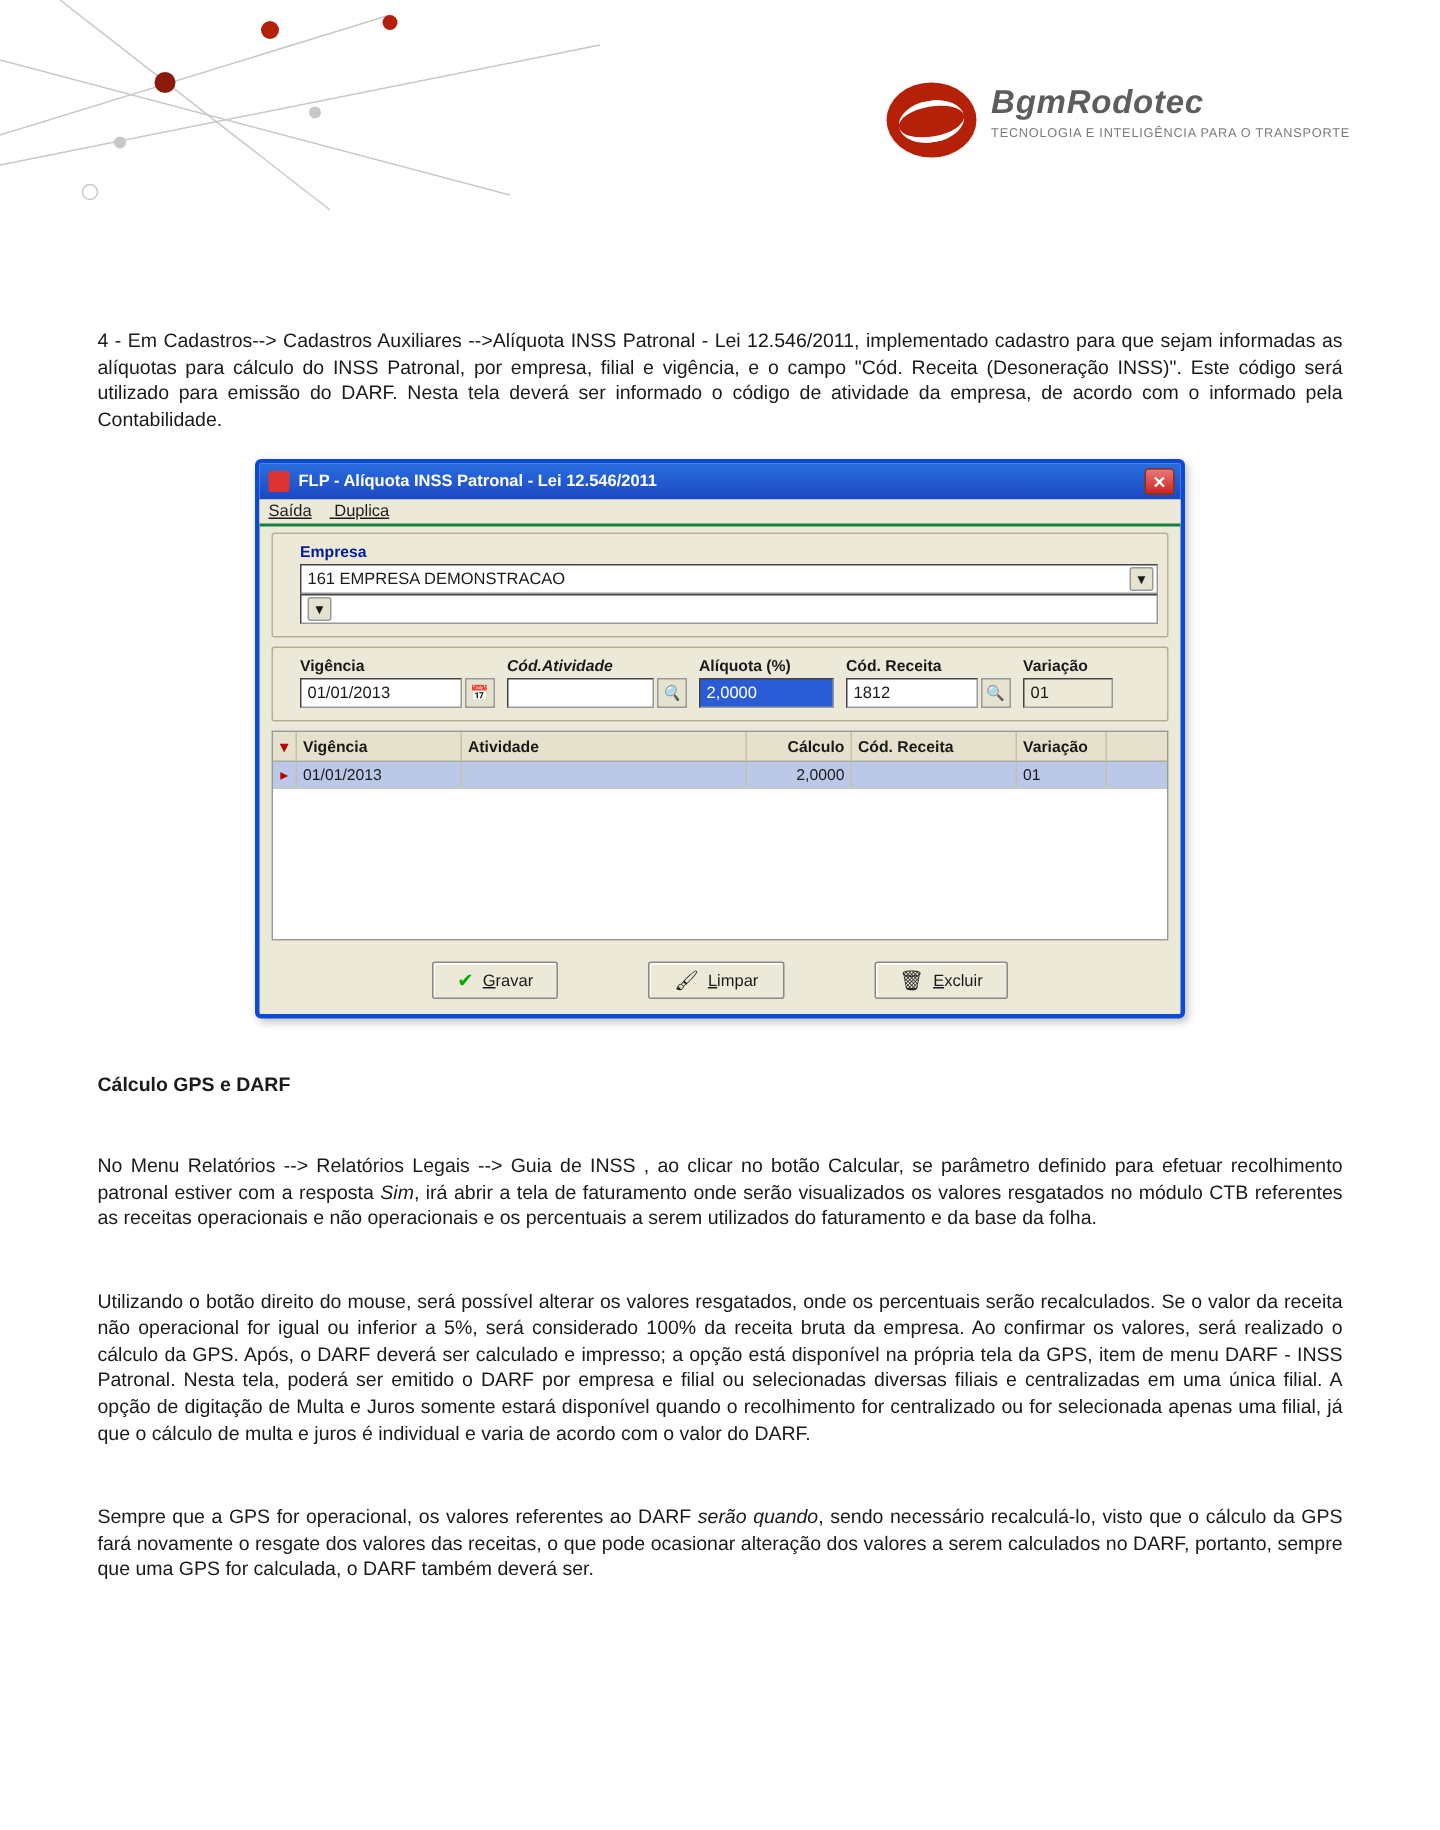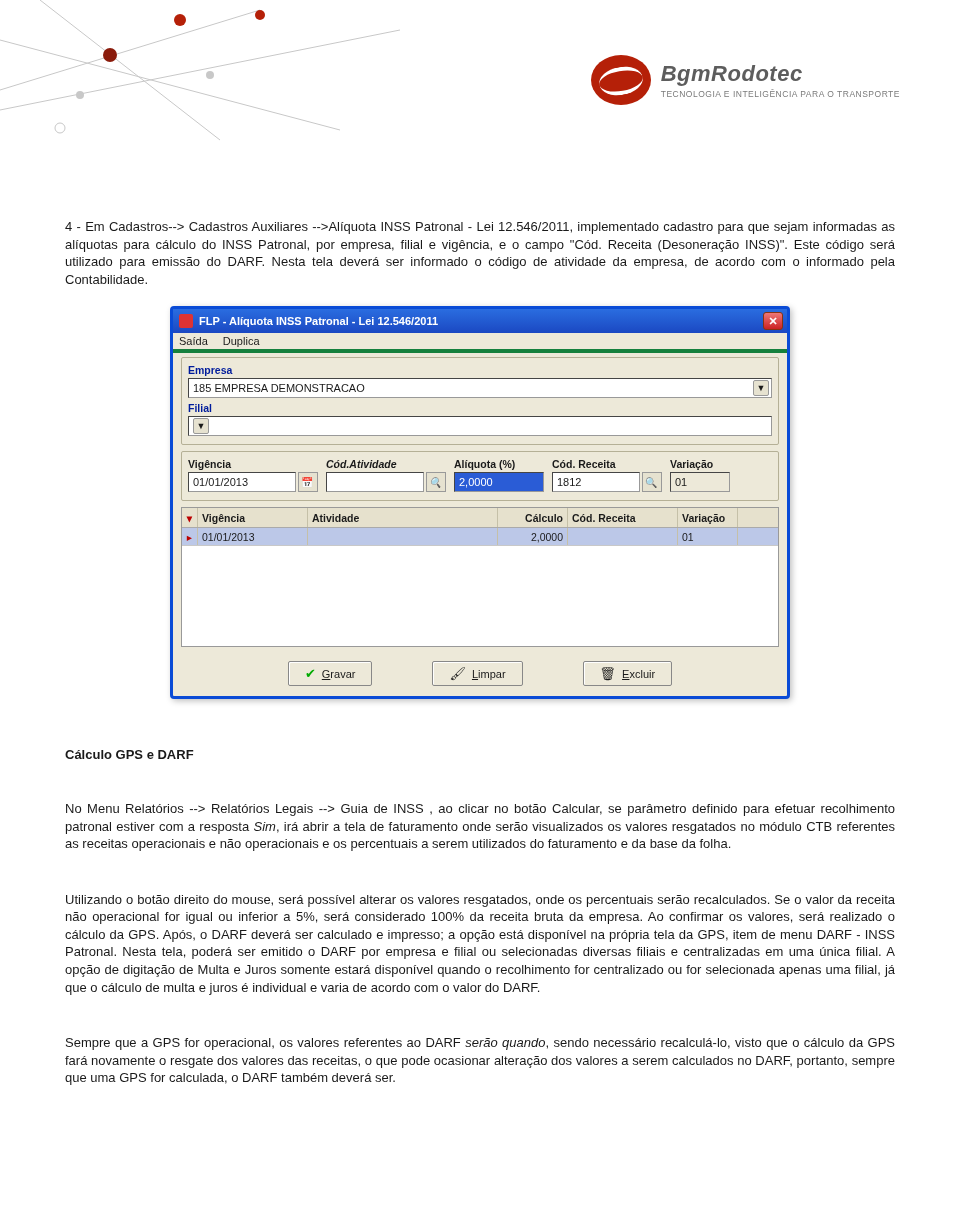--- a/index.html
+++ b/index.html
@@ -16,21 +16,21 @@
     position: relative;
     height: 150px;
     overflow: hidden;
   }
   .header-deco svg { position: absolute; left: 0; top: 0; }
   .logo-area {
     position: absolute;
     right: 60px;
     top: 55px;
     display: flex;
-    align-items: center;
+    align-items: flex-start;
     gap: 10px;
   }
   .logo-mark {
     width: 60px; height: 50px;
     background: #b52008;
     border-radius: 50% 50% 50% 50%;
     position: relative;
   }
   .logo-mark::after{
     content:"";
@@ -43,21 +43,21 @@
   }
   .logo-text .brand { font-weight:bold; font-style:italic; font-size:22px; color:#5d5d5d; letter-spacing:0.5px;}
   .logo-text .tag { font-size:8.5px; color:#7a7a7a; letter-spacing:0.5px; margin-top:2px;}
   .content { padding: 30px 65px 50px 65px; }
   .para { margin-bottom: 14px; text-align: justify; line-height: 1.35;}
   .just { text-align: justify; margin-top: 38px; }
   .bold { font-weight: bold;}
   .italic { font-style: italic; }
   
   .dialog {
-    margin: 18px auto 48px auto;
+    margin: 18px auto 36px auto;
     width: 620px;
     border: 3px solid #0a4bd6;
     border-radius: 4px;
     box-shadow: 2px 2px 6px rgba(0,0,0,0.25);
     background:#ede9d9;
     font-family: Tahoma, Arial, sans-serif;
     font-size: 11px;
   }
   .titlebar {
     background: linear-gradient(#2a6de0,#1b48c2);
@@ -69,27 +69,27 @@
   .titlebar-left { display:flex; align-items:center; gap:6px;}
   .titlebar .icon { width:14px; height:14px; background:#d33; border-radius:2px; display:inline-block;}
   .close-btn {
     width:20px; height:18px;
     background: linear-gradient(#e77,#c22);
     border:1px solid #831; border-radius:3px;
     color:#fff; font-weight:bold; font-size:11px;
     display:flex; align-items:center; justify-content:center;
     cursor:pointer;
   }
-  .menubar { background:#ede9d9; padding:2px 6px; border-bottom:4px solid #15803d; }
+  .menubar { background:#ede9d9; padding:2px 6px; border-bottom:2px solid #15803d;text-decoration:underline; }
   .menubar span { margin-right:12px; cursor:pointer;}
   .form-body { padding:4px 8px 10px 8px; }
   .group {
     border:1px solid #b5b096;
     border-radius:2px;
-    padding:6px 6px 8px 6px;
+    padding:6px 6px 8px 18px;
     margin-bottom:6px;
     background:#ede9d9;
   }
   .lbl { color:#001c9c; font-weight:bold; font-size:10.5px; margin-bottom:2px; display:block;}
   .dropdown {
     display:flex; align-items:center; background:#fff; border:1px inset #999;
     height:20px; padding:0 2px 0 4px;
   }
   .dropdown .val { flex:1;}
   .caret {
@@ -169,24 +169,23 @@
       <div class="close-btn">✕</div>
     </div>
     <div class="menubar">
       <span>Saída</span>
       <span>Duplica</span>
     </div>
     <div class="form-body">
       <div class="group">
         <span class="lbl">Empresa</span>
         <div class="dropdown">
-          <span class="val">185 EMPRESA DEMONSTRACAO</span>
+          <span class="val">161 EMPRESA DEMONSTRACAO</span>
           <span class="caret">▼</span>
         </div>
-        <span class="lbl" style="margin-top:4px;">Filial</span>
         <div class="dropdown">
           <span class="caret">▼</span>
         </div>
       </div>
 
       <div class="group">
         <div class="row">
           <div class="col" style="width:130px;">
             <span class="header-label">Vigência</span>
             <div style="display:flex; gap:2px;">

